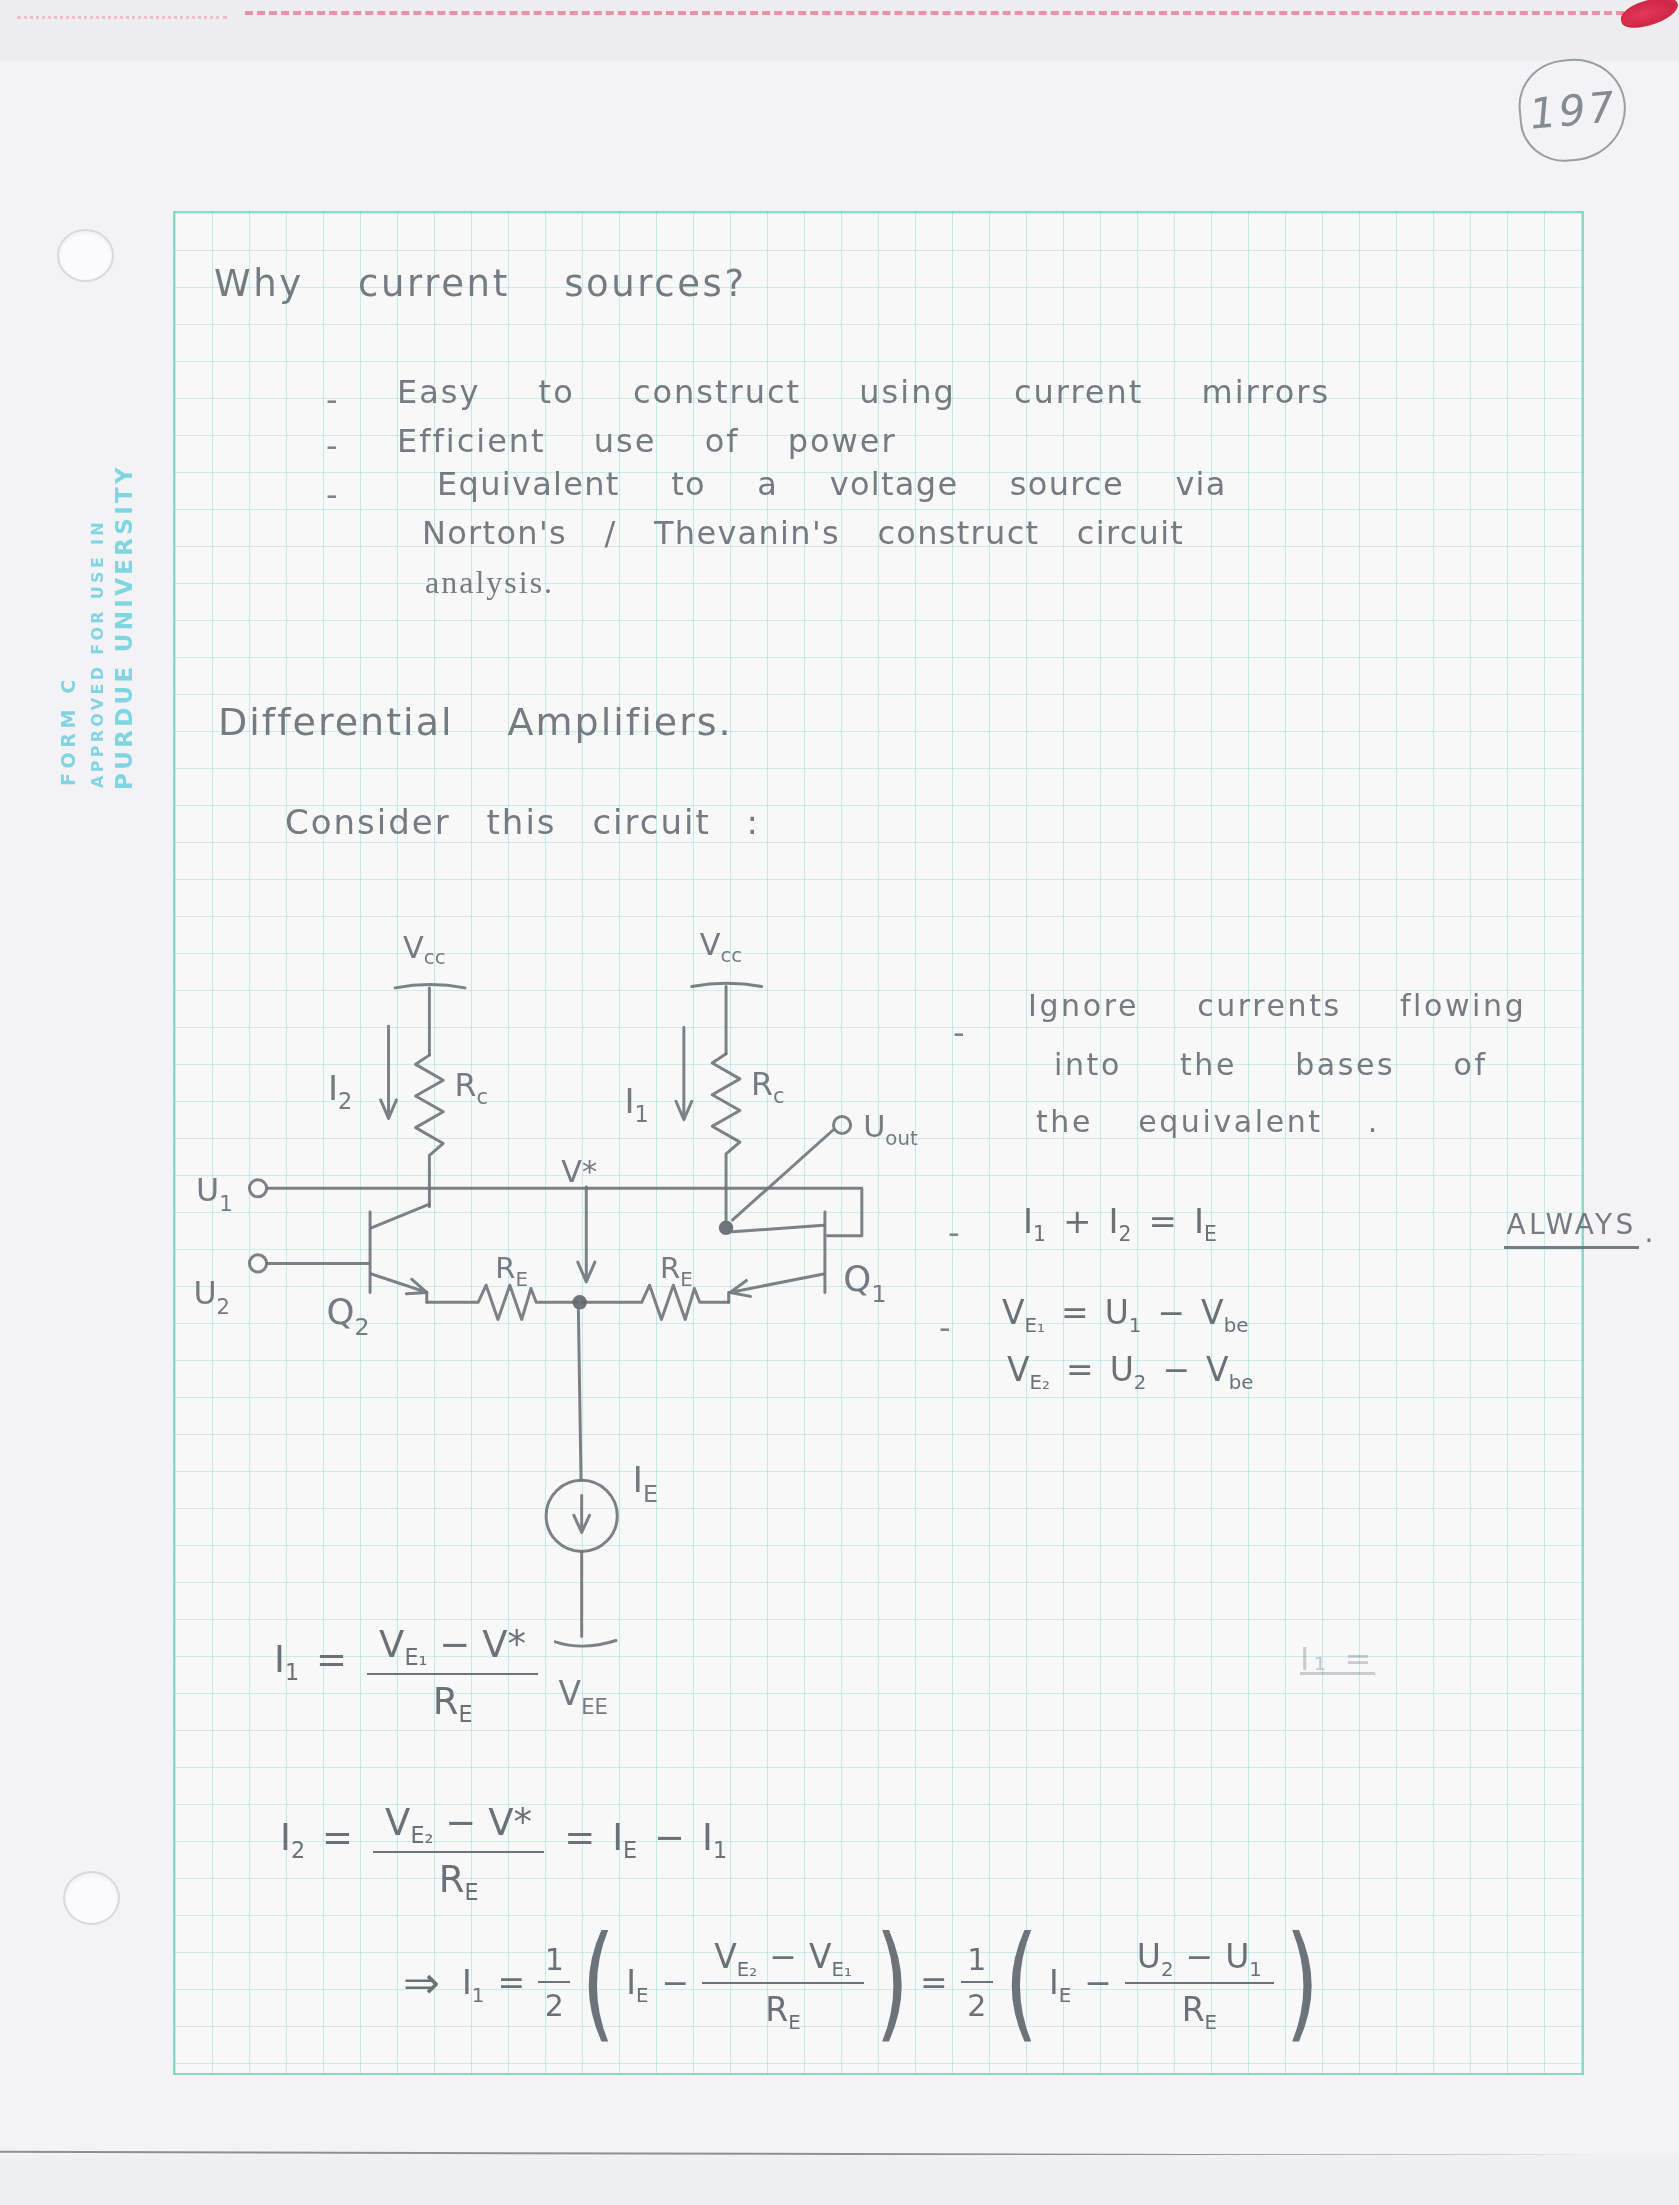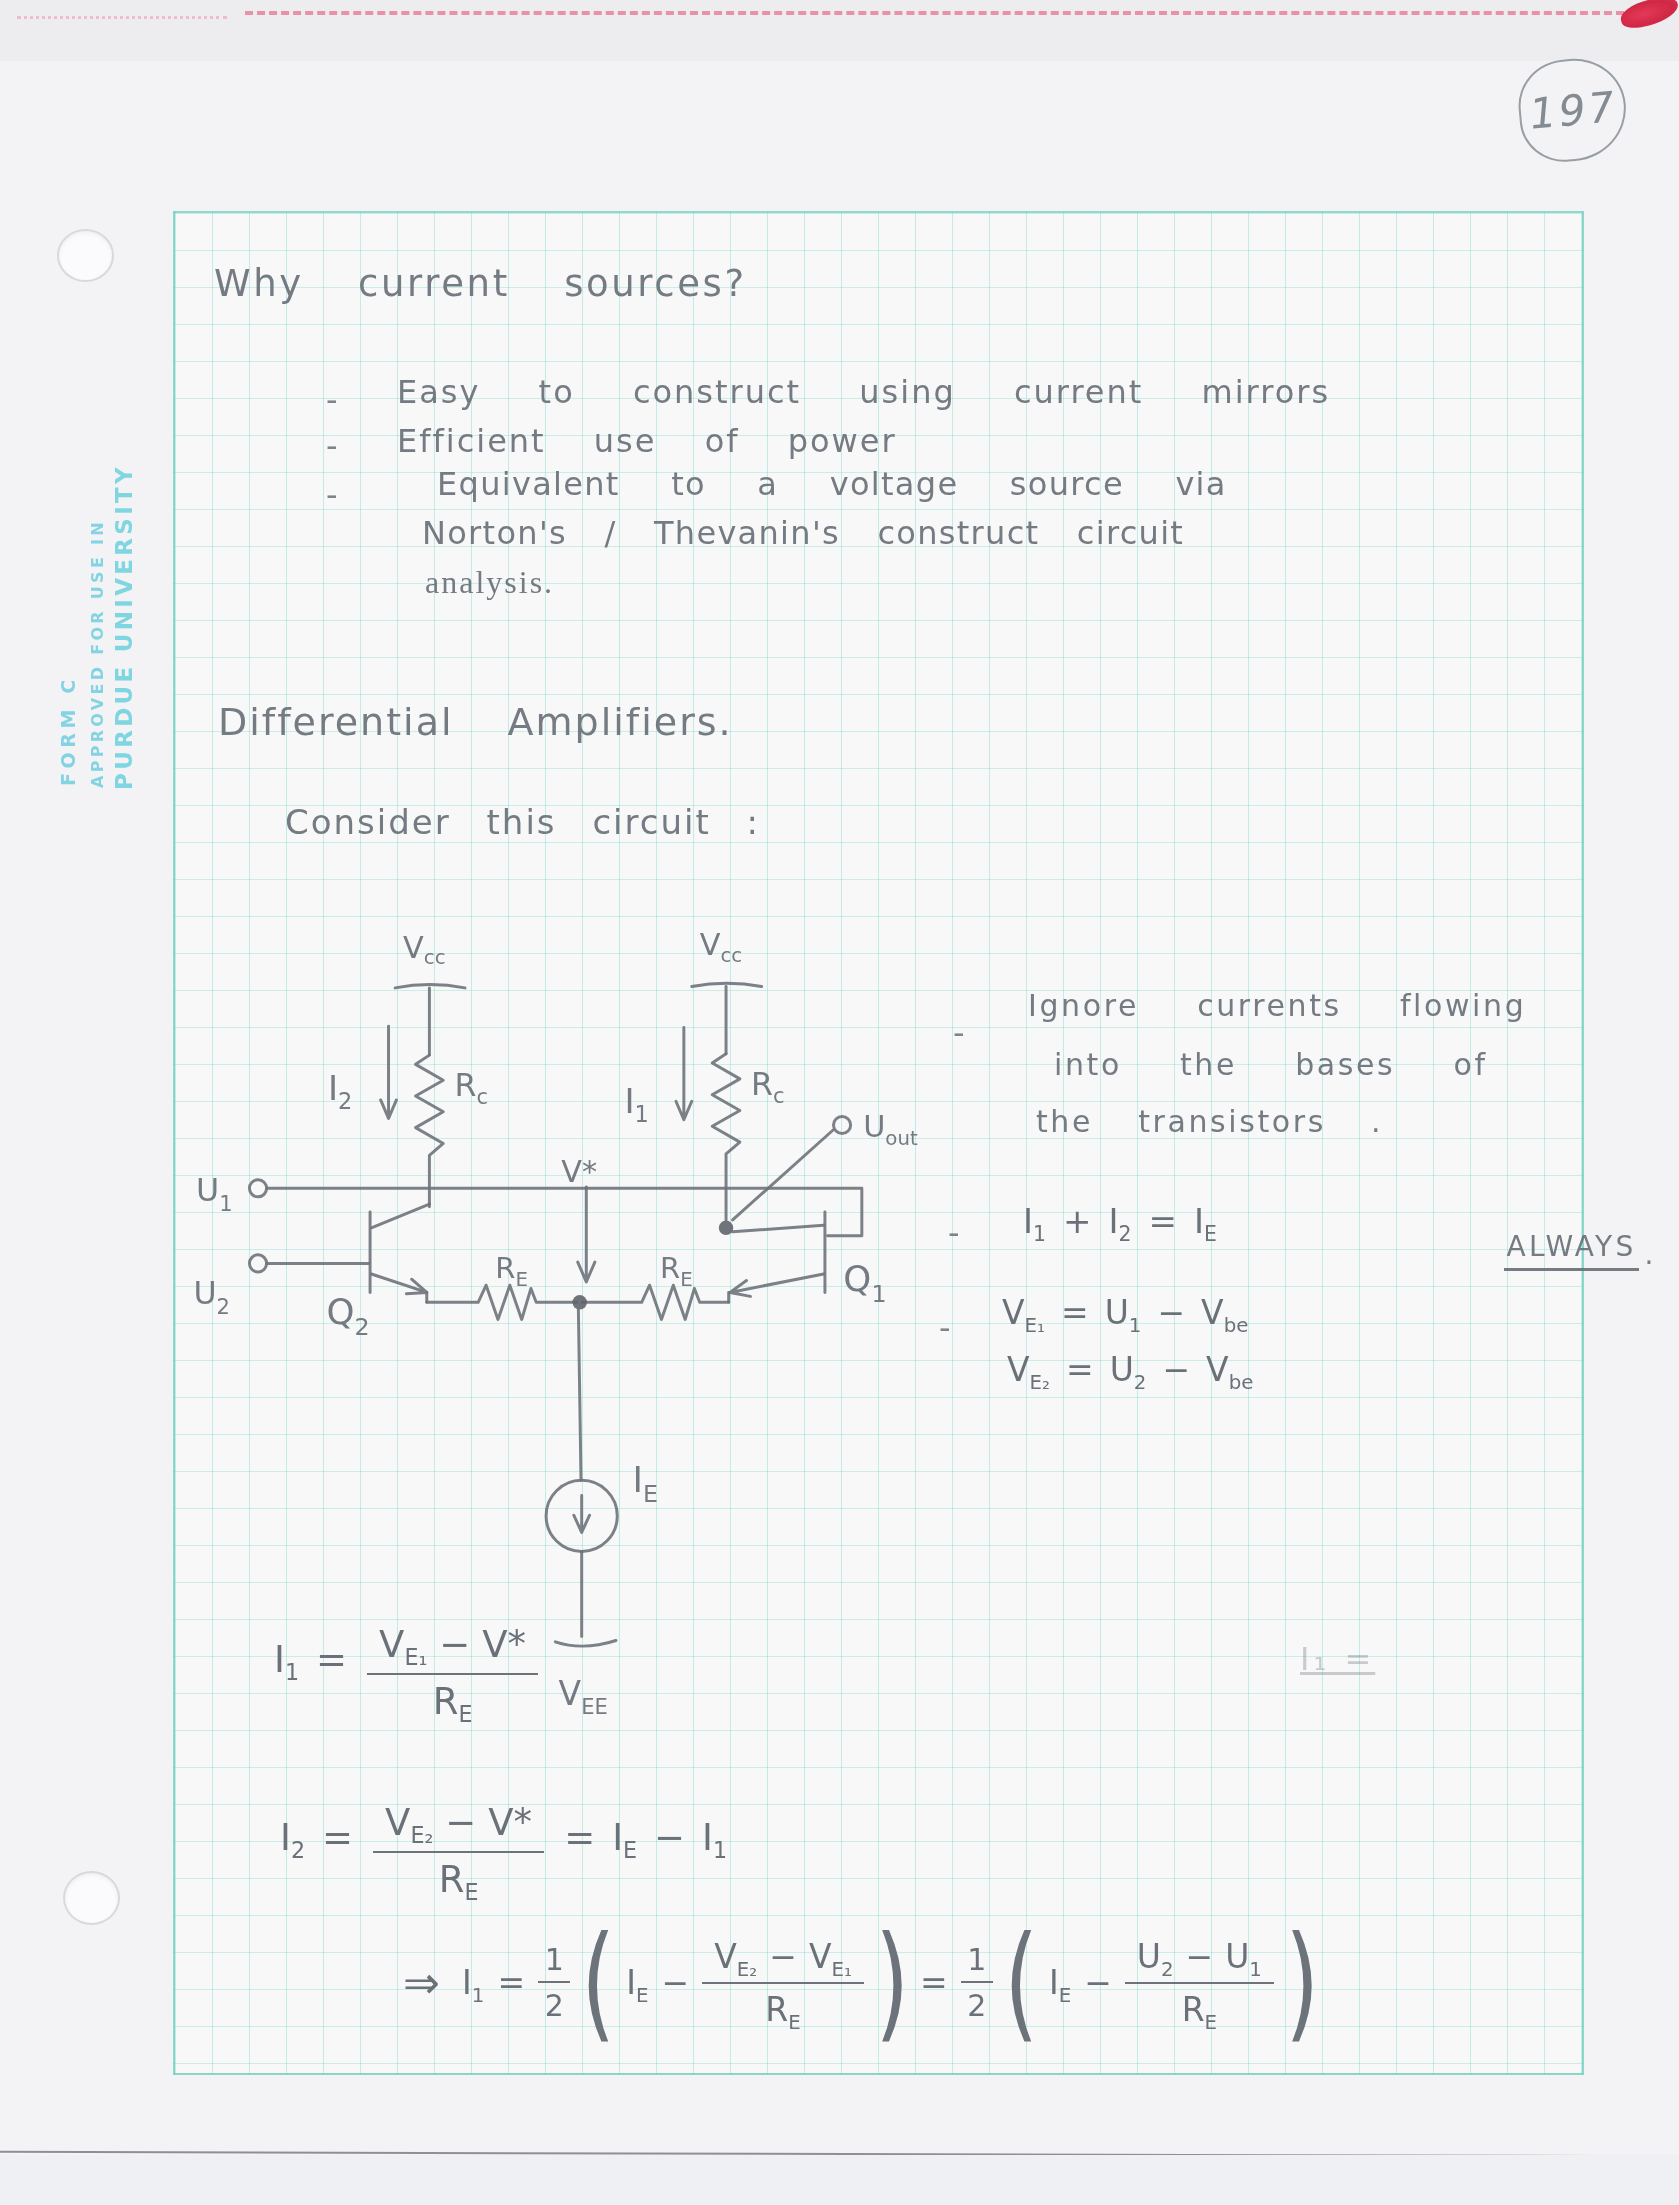--- a/index.html
+++ b/index.html
@@ -50,21 +50,21 @@
   .consider{left:285px;top:802px;font-size:34px;word-spacing:23px;letter-spacing:2px;}
   .n1d{left:953px;top:1014px;} .n2d{left:948px;top:1214px;} .n3d{left:939px;top:1309px;}
   .n1l1{left:1028px;top:988px;font-size:30px;word-spacing:46px;letter-spacing:2.6px;}
   .n1l2{left:1054px;top:1047px;font-size:30px;word-spacing:46px;letter-spacing:2.6px;}
   .n1l3{left:1036px;top:1104px;font-size:30px;word-spacing:33px;letter-spacing:2.6px;}
   .mrow{display:flex;align-items:center;color:#6a7178;}
   .n2row{left:1023px;top:1201px;font-size:34px;gap:17px;}
   .n3row1{left:1002px;top:1293px;font-size:33px;gap:16px;}
   .n3row2{left:1007px;top:1350px;font-size:33px;gap:16px;}
   .always{font-size:28px;letter-spacing:3.3px;border-bottom:3.3px solid #6a7178;padding:0 2.6px 5.3px 2.6px;}
-  .alwayswrap{left:1504px;top:1208px;font-size:28px;display:flex;align-items:flex-end;gap:5.3px;margin-top:22px;}
+  .alwayswrap{left:1504px;top:1208px;font-size:28px;display:flex;align-items:flex-end;gap:5.3px;}
   sub{font-size:60%;line-height:0;}
   .mv{white-space:nowrap;}
   
   .eqrow{display:flex;color:#6a7178;}
   .frac{display:inline-flex;flex-direction:column;align-items:center;}
   .num{padding:0 12px 6.6px 12px;border-bottom:2.6px solid #6d737a;display:flex;gap:12px;align-items:center;}
   .den{padding-top:5.3px;}
   .eq1{left:274px;top:1623px;font-size:37px;align-items:flex-start;gap:20px;}
   .eq2{left:280px;top:1801px;font-size:37px;align-items:flex-start;gap:20px;}
   .nline{margin-top:14.5px;display:flex;gap:17px;align-items:center;}
@@ -174,21 +174,21 @@
   <path class="cs" d="M883,2268 L883,2320 M871,2298 L883,2324 L895,2298"></path>
   <text class="clab" x="960" y="2262" font-size="54"><tspan>I</tspan><tspan dy="16" font-size="36">E</tspan></text>
   <path class="cs" d="M883,2353 L883,2482"></path>
   <path class="cs" d="M843,2490 Q885,2504 935,2488"></path>
   <text class="clab" x="848" y="2586" font-size="50"><tspan>V</tspan><tspan dy="14" font-size="32">EE</tspan></text>
 </svg>
 
 <div class="abs hw dash n1d">-</div>
 <div class="abs hw n1l1">Ignore currents flowing</div>
 <div class="abs hw n1l2">into the bases of</div>
-<div class="abs hw n1l3">the transistors .</div>
+<div class="abs hw n1l3">the equivalent .</div>
 
 <div class="abs hw dash n2d">-</div>
 <div class="abs mrow n2row">
   <span class="mv"><span>I</span><sub>1</sub></span>
   <span>+</span>
   <span class="mv"><span>I</span><sub>2</sub></span>
   <span>=</span>
   <span class="mv"><span>I</span><sub>E</sub></span>
 </div>
 <div class="abs hw alwayswrap">

